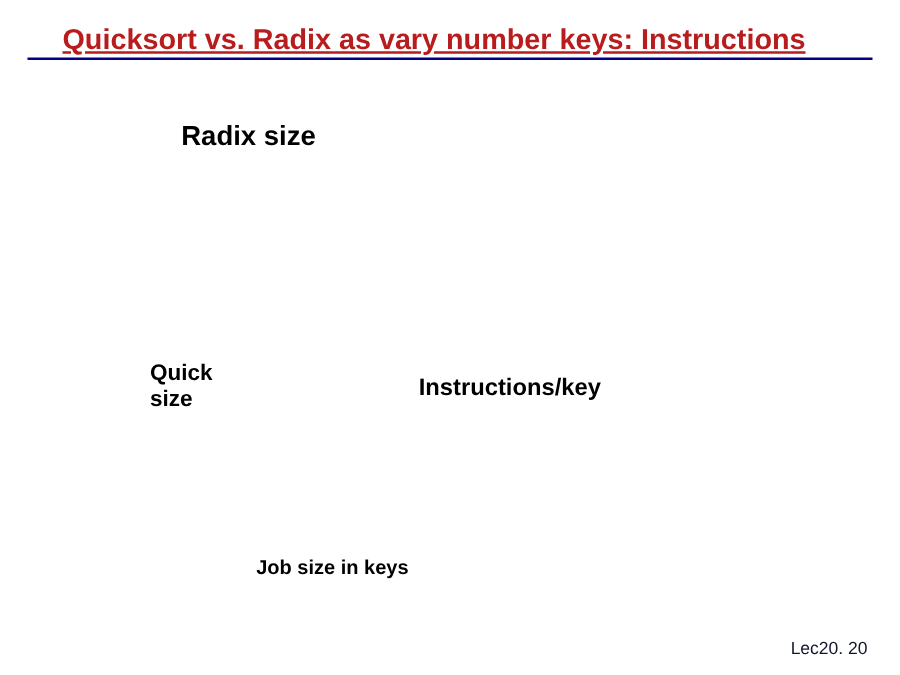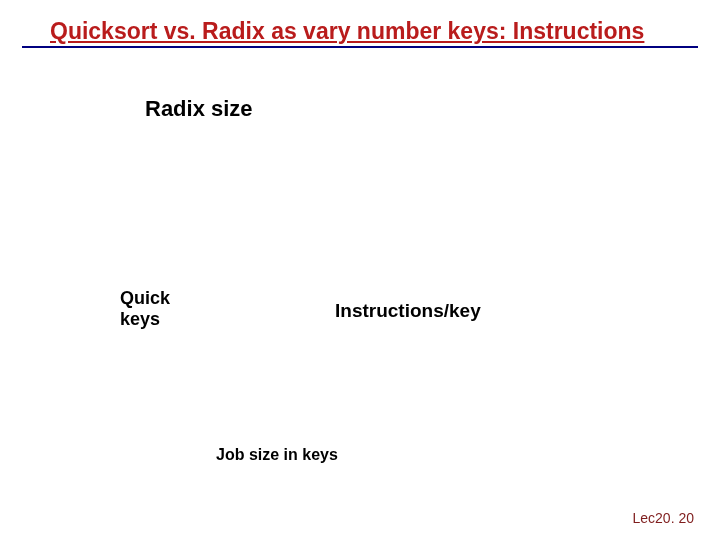--- a/index.html
+++ b/index.html
@@ -49,43 +49,43 @@
     font-size: 18px;
     line-height: 1.15;
   }
   .instr {
     top: 300px;
     left: 335px;
     font-size: 19px;
   }
   .jobsize {
     top: 446px;
-    left: 216px;
+    left: 205px;
     font-size: 16px;
   }
   .footer {
     position: absolute;
     bottom: 14px;
     right: 26px;
     font-size: 14px;
-    color: #7f1d1d;
+    color: #0f172a;
   }
 </style>
 </head>
 <body>
 
 <div class="title-wrap">
   <span class="title">Quicksort vs. Radix as vary number keys: Instructions</span>
 </div>
 <div class="underline-bar"></div>
 
 <div class="label radix">Radix size</div>
 
 <div class="label quick">
   <span>Quick</span><br>
-  <span>keys</span>
+  <span>size</span>
 </div>
 
 <div class="label instr">Instructions/key</div>
 
 <div class="label jobsize">Job size in keys</div>
 
 <div class="footer">Lec20. 20</div>
 
 </body></html>

